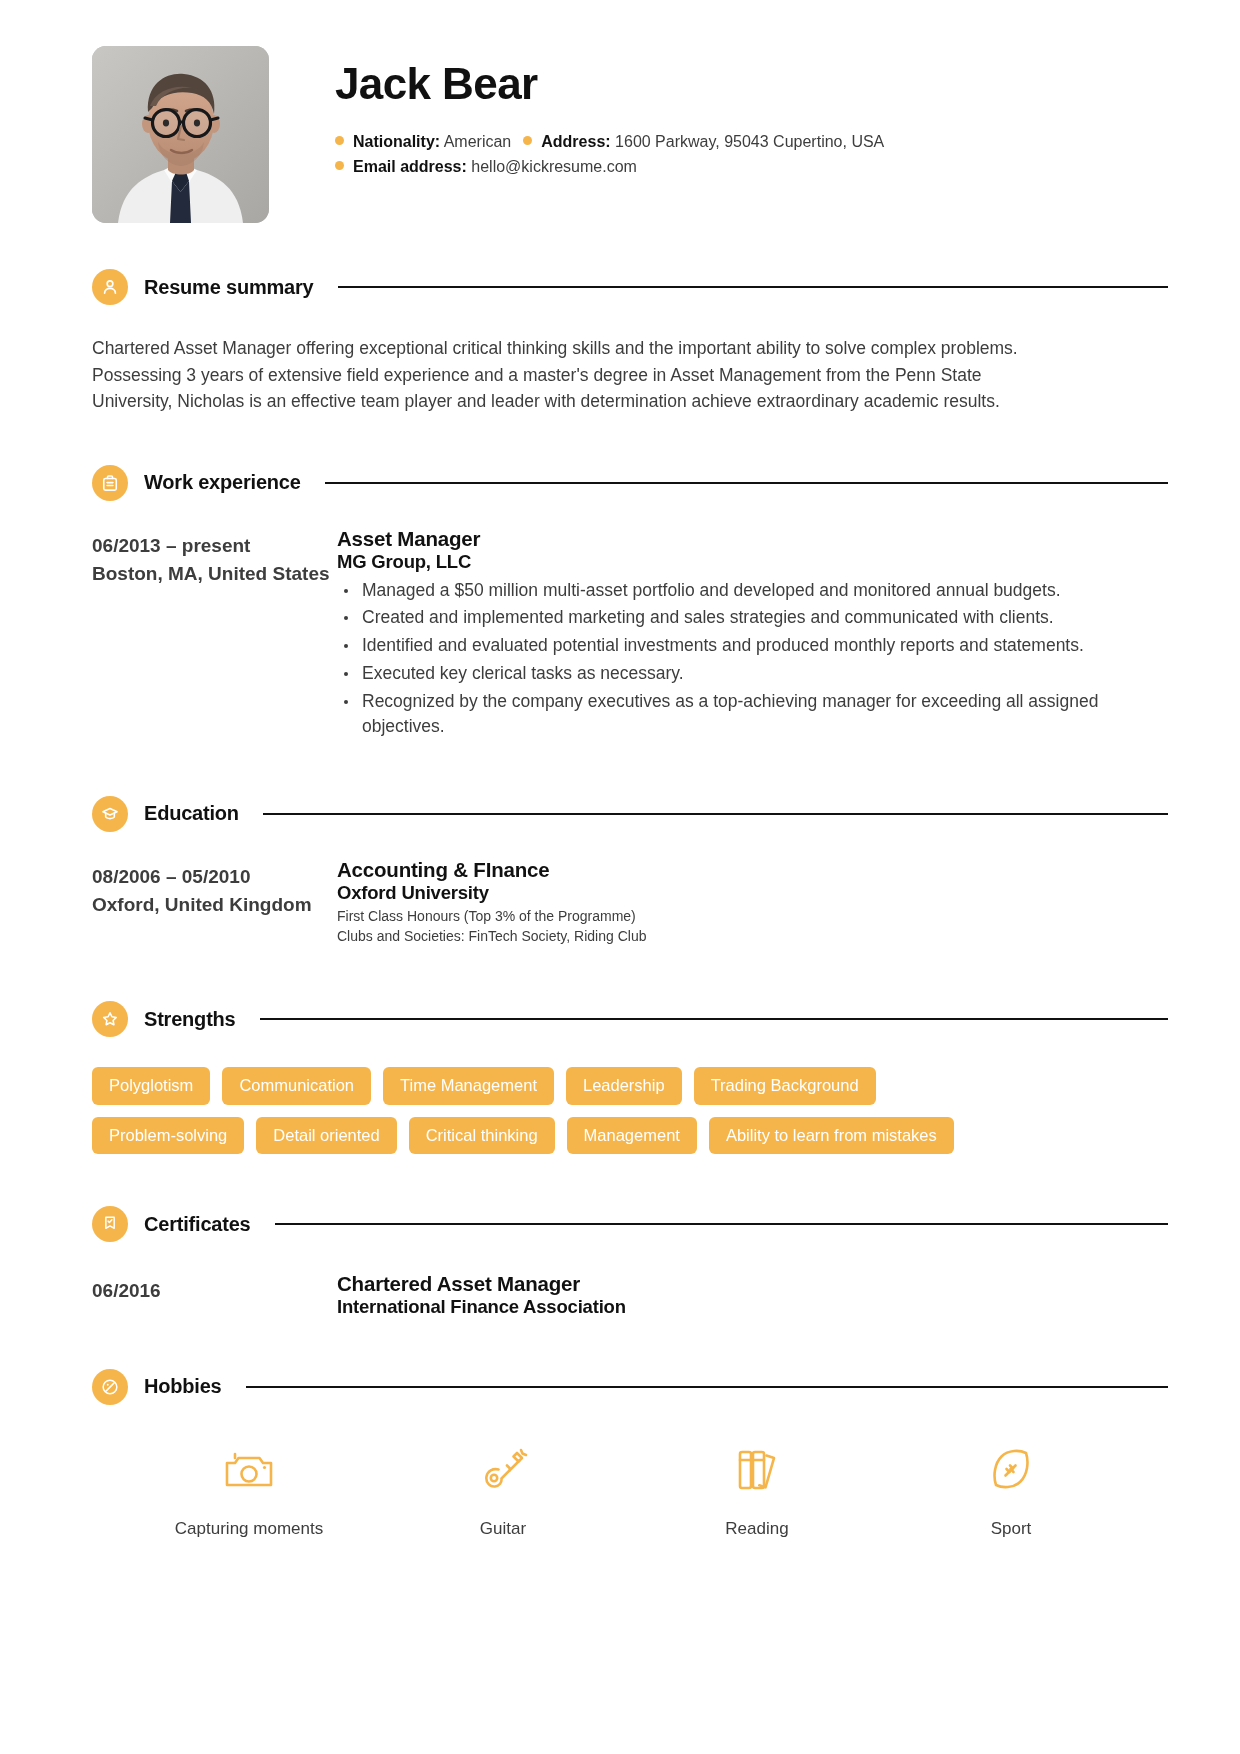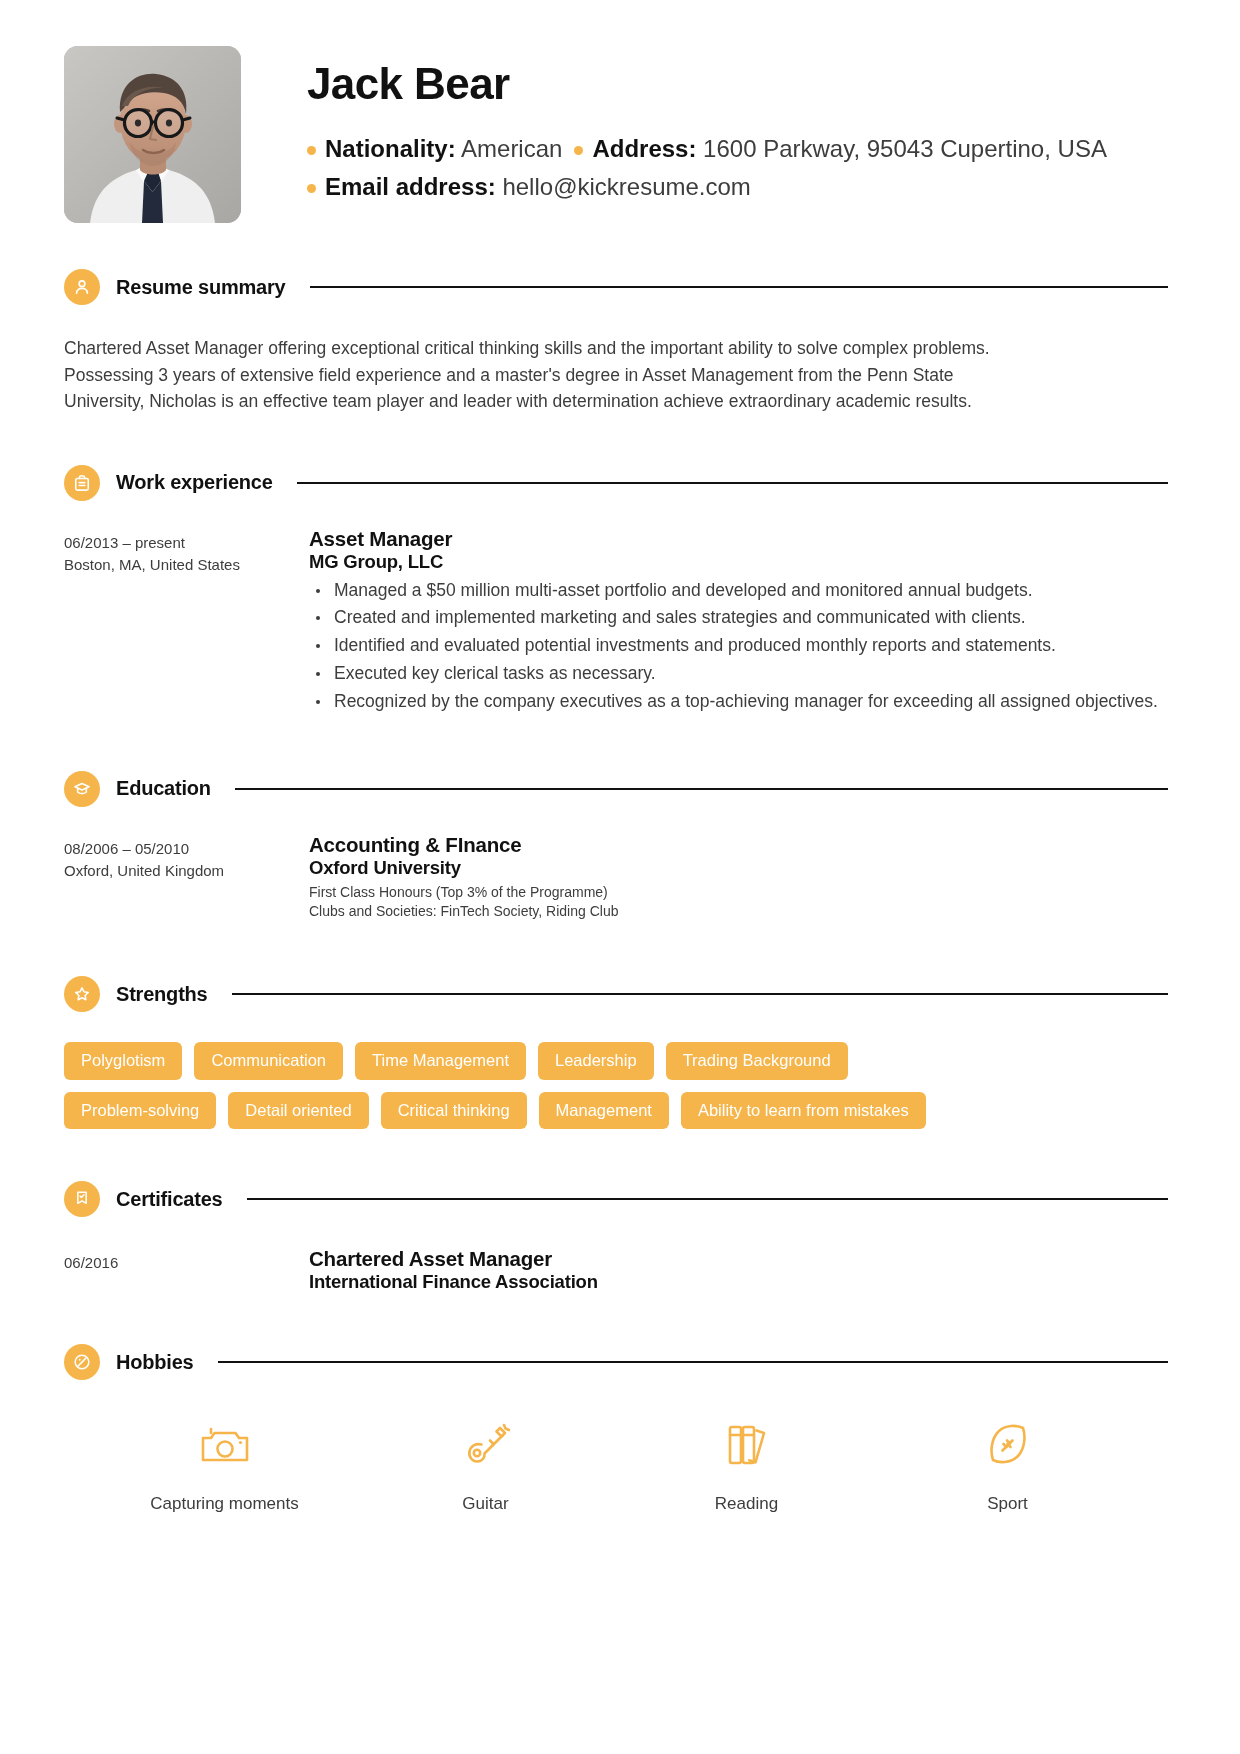--- a/index.html
+++ b/index.html
@@ -3,36 +3,36 @@
 <meta charset="utf-8">
 <style>
   * { margin:0; padding:0; box-sizing:border-box; }
   html, body { width:1240px; height:1754px; }
   body {
     background:#ffffff;
     font-family:"Liberation Sans", sans-serif;
     color:#1a1a1a;
     -webkit-font-smoothing:antialiased;
   }
-  .page { width:1240px; height:1684px; padding:46px 72px 0 64px; position:relative; }
+  .page { width:1240px; height:1684px; padding:46px 72px 0 92px; position:relative; }
 
   
   .header { display:flex; align-items:flex-start; gap:0; }
   .photo-wrap { width:177px; flex:0 0 177px; }
   .photo {
     width:177px; height:177px; border-radius:14px; overflow:hidden;
     background:#b9b8b6; position:relative;
   }
   .photo svg { display:block; width:100%; height:100%; }
   .head-right { flex:1; padding-left:66px; padding-top:14px; }
   .full-name {
     font-size:44px; font-weight:700; letter-spacing:-0.6px; color:#111111;
     line-height:1.1; margin-bottom:22px;
   }
-  .contact-lines { font-size:24px; line-height:1.55; color:#3d3d3d; }
+  .contact-lines { font-size:16px; line-height:1.55; color:#3d3d3d; }
   .contact-line { display:block; }
   .cdot {
     display:inline-block; width:9px; height:9px; border-radius:50%;
     background:#f5b54a; margin-right:9px; vertical-align:2px;
   }
   .clabel { font-weight:700; color:#111; }
   .cval { color:#3d3d3d; }
   .cgap { display:inline-block; width:12px; }
 
   
@@ -50,22 +50,23 @@
   .sec-rule { flex:1; height:2px; background:#111; margin-left:24px; }
 
   
   .summary-text {
     margin-top:30px; font-size:17.5px; line-height:1.52; color:#3d3d3d;
     max-width:952px;
   }
 
   .entry { display:flex; margin-top:26px; }
   .entry-left {
-    width:245px; flex:0 0 245px; font-size:15px; line-height:1.5; color:#3d3d3d;
+    width:245px; flex:0 0 245px; font-size:19px; line-height:1.5; color:#3d3d3d;
     padding-top:5px;
+    font-weight:bold;
   }
   .entry-right { flex:1; }
   .entry-title { font-size:20.5px; font-weight:700; color:#111; line-height:1.18; letter-spacing:-0.2px; }
   .entry-sub { font-size:18.5px; font-weight:700; color:#111; line-height:1.22; letter-spacing:-0.2px; }
   .entry-plain { font-size:14px; color:#3d3d3d; line-height:1.42; }
   ul.bullets { list-style:none; margin-top:4px; }
   ul.bullets li {
     position:relative; padding-left:25px; font-size:17.5px; line-height:1.42;
     color:#3d3d3d; margin-bottom:3px;
   }

